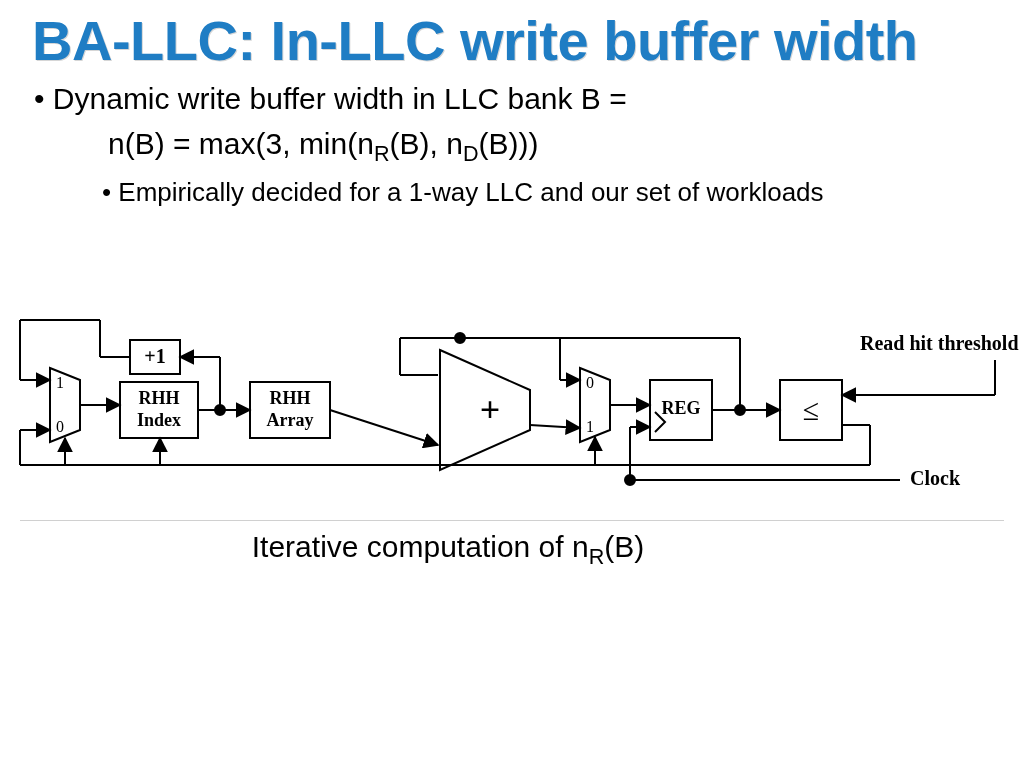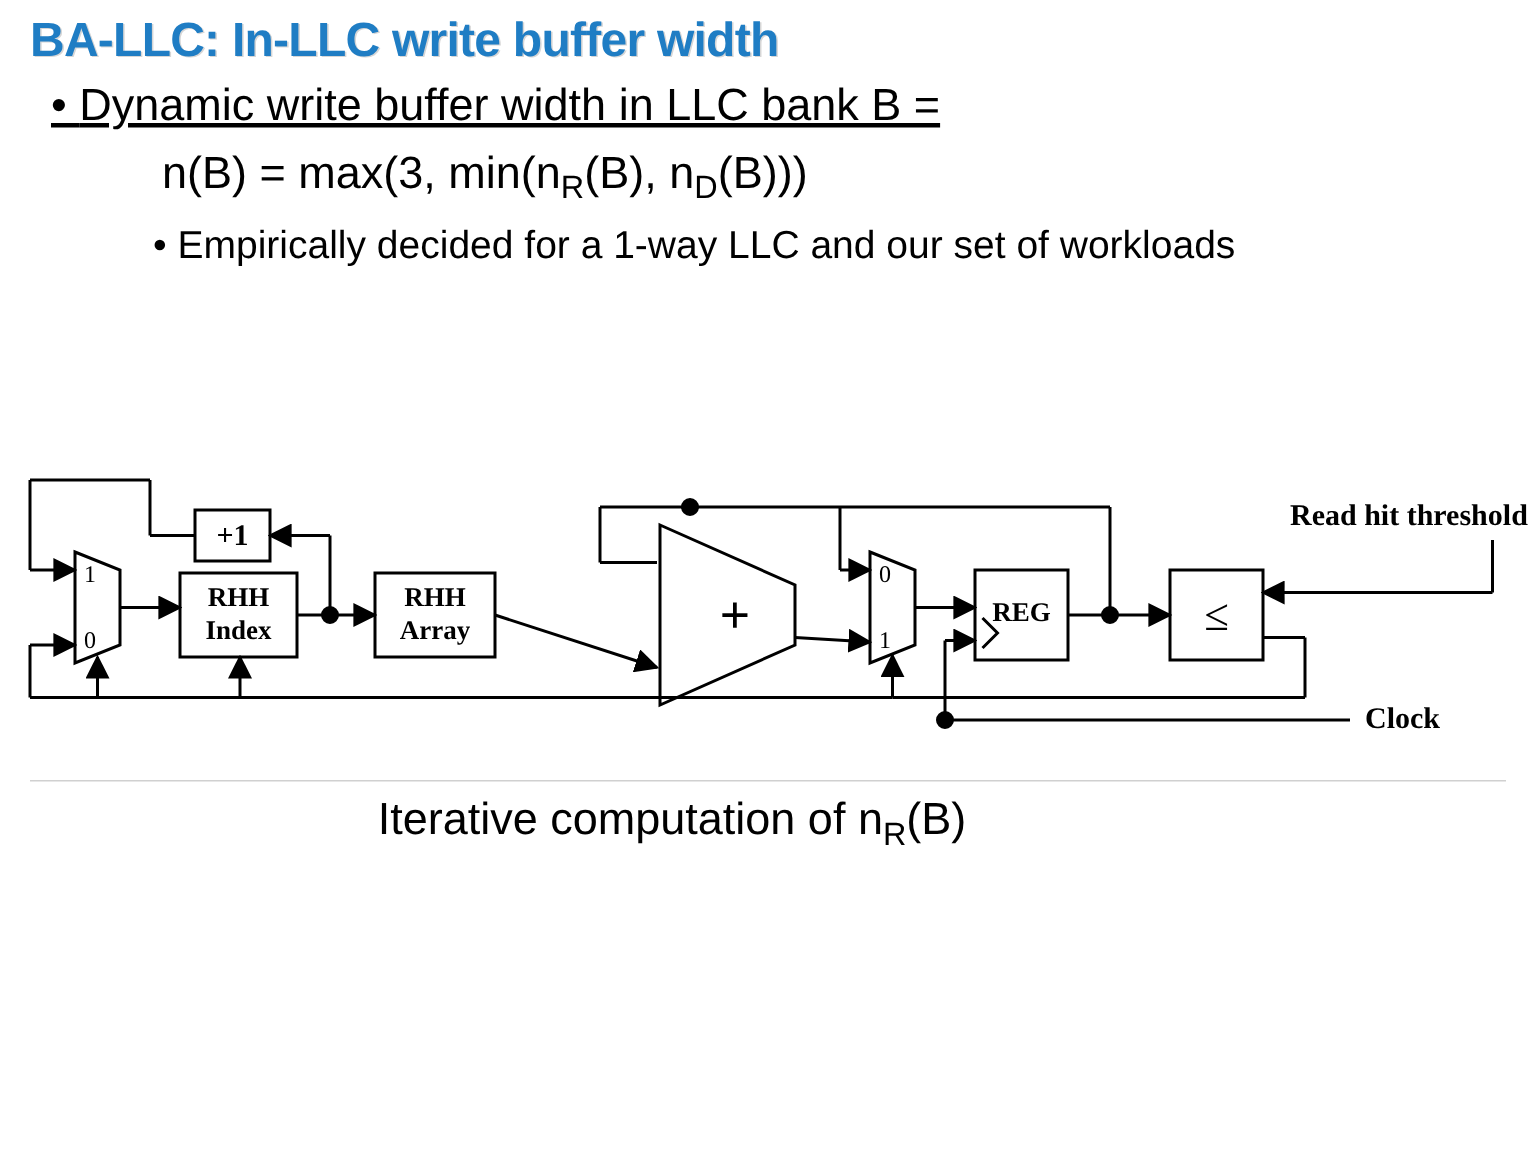--- a/index.html
+++ b/index.html
@@ -1,20 +1,20 @@
 <!DOCTYPE html>
 <html><head>
 <meta charset="utf-8">
 <style>
   * { box-sizing: border-box; }
   html, body { margin: 0; padding: 0; width: 1024px; height: 768px; background: #fff; font-family: "Tahoma", "Verdana", sans-serif; color: #000; }
   .slide { position: relative; width: 1024px; height: 768px; padding: 8px 20px; }
-  .title { font-size: 32px; font-weight: 700; color: #1f7dc4; text-shadow: 1px 1px 0 #d6d6d6; margin: 0 0 6px 0; letter-spacing: -0.5px; }
+  .title { font-size: 56px; font-weight: 700; color: #1f7dc4; text-shadow: 1px 1px 0 #d6d6d6; margin: 0 0 6px 12px; letter-spacing: -0.5px; }
   .bullets { font-size: 30px; line-height: 1.3; }
-  .b1 { margin: 4px 0 6px 36px; text-indent: -22px; text-decoration: underline; }
+  .b1 { margin: 4px 0 6px 36px; text-indent: -22px; }
   .b1::before { content: "• "; }
   .b1-cont { margin: 0 0 8px 88px; }
   .b2 { margin: 2px 0 6px 70px; text-indent: -24px; }
   .b2::before { content: "– "; }
   .b3 { margin: 0 0 4px 102px; text-indent: -20px; font-size: 26px; }
   .b3::before { content: "• "; }
   .sub { font-size: 0.72em; vertical-align: sub; }
   .diagram { position: absolute; left: 0; top: 310px; width: 1024px; height: 210px; }
   hr.under { position: absolute; left: 20px; top: 512px; width: 984px; border: none; border-top: 1px solid #d0d0d0; }
   .caption { position: absolute; left: 0; top: 530px; width: 896px; text-align: center; font-size: 30px; }

